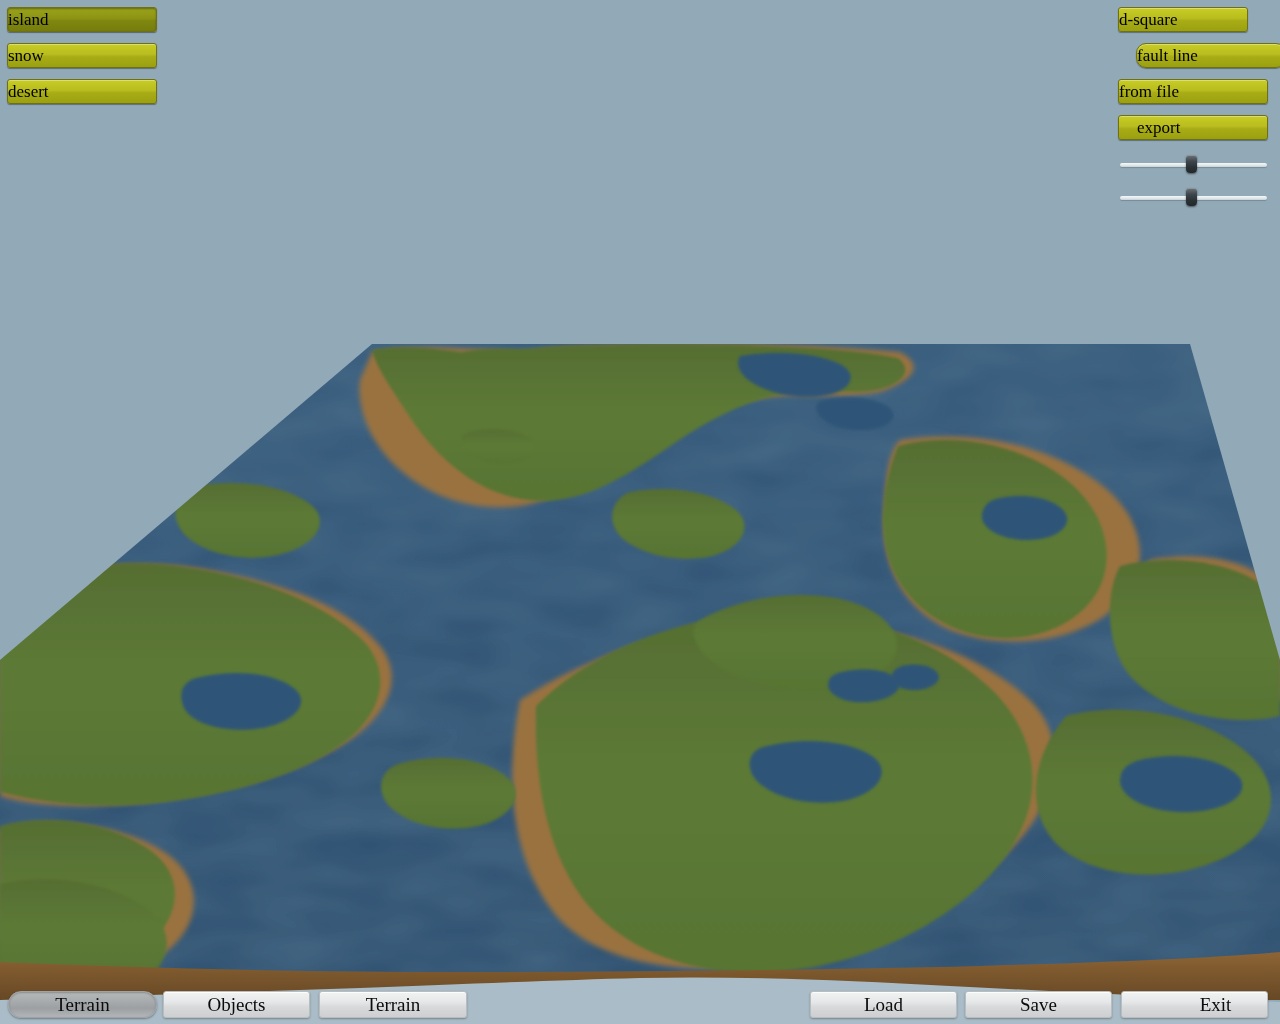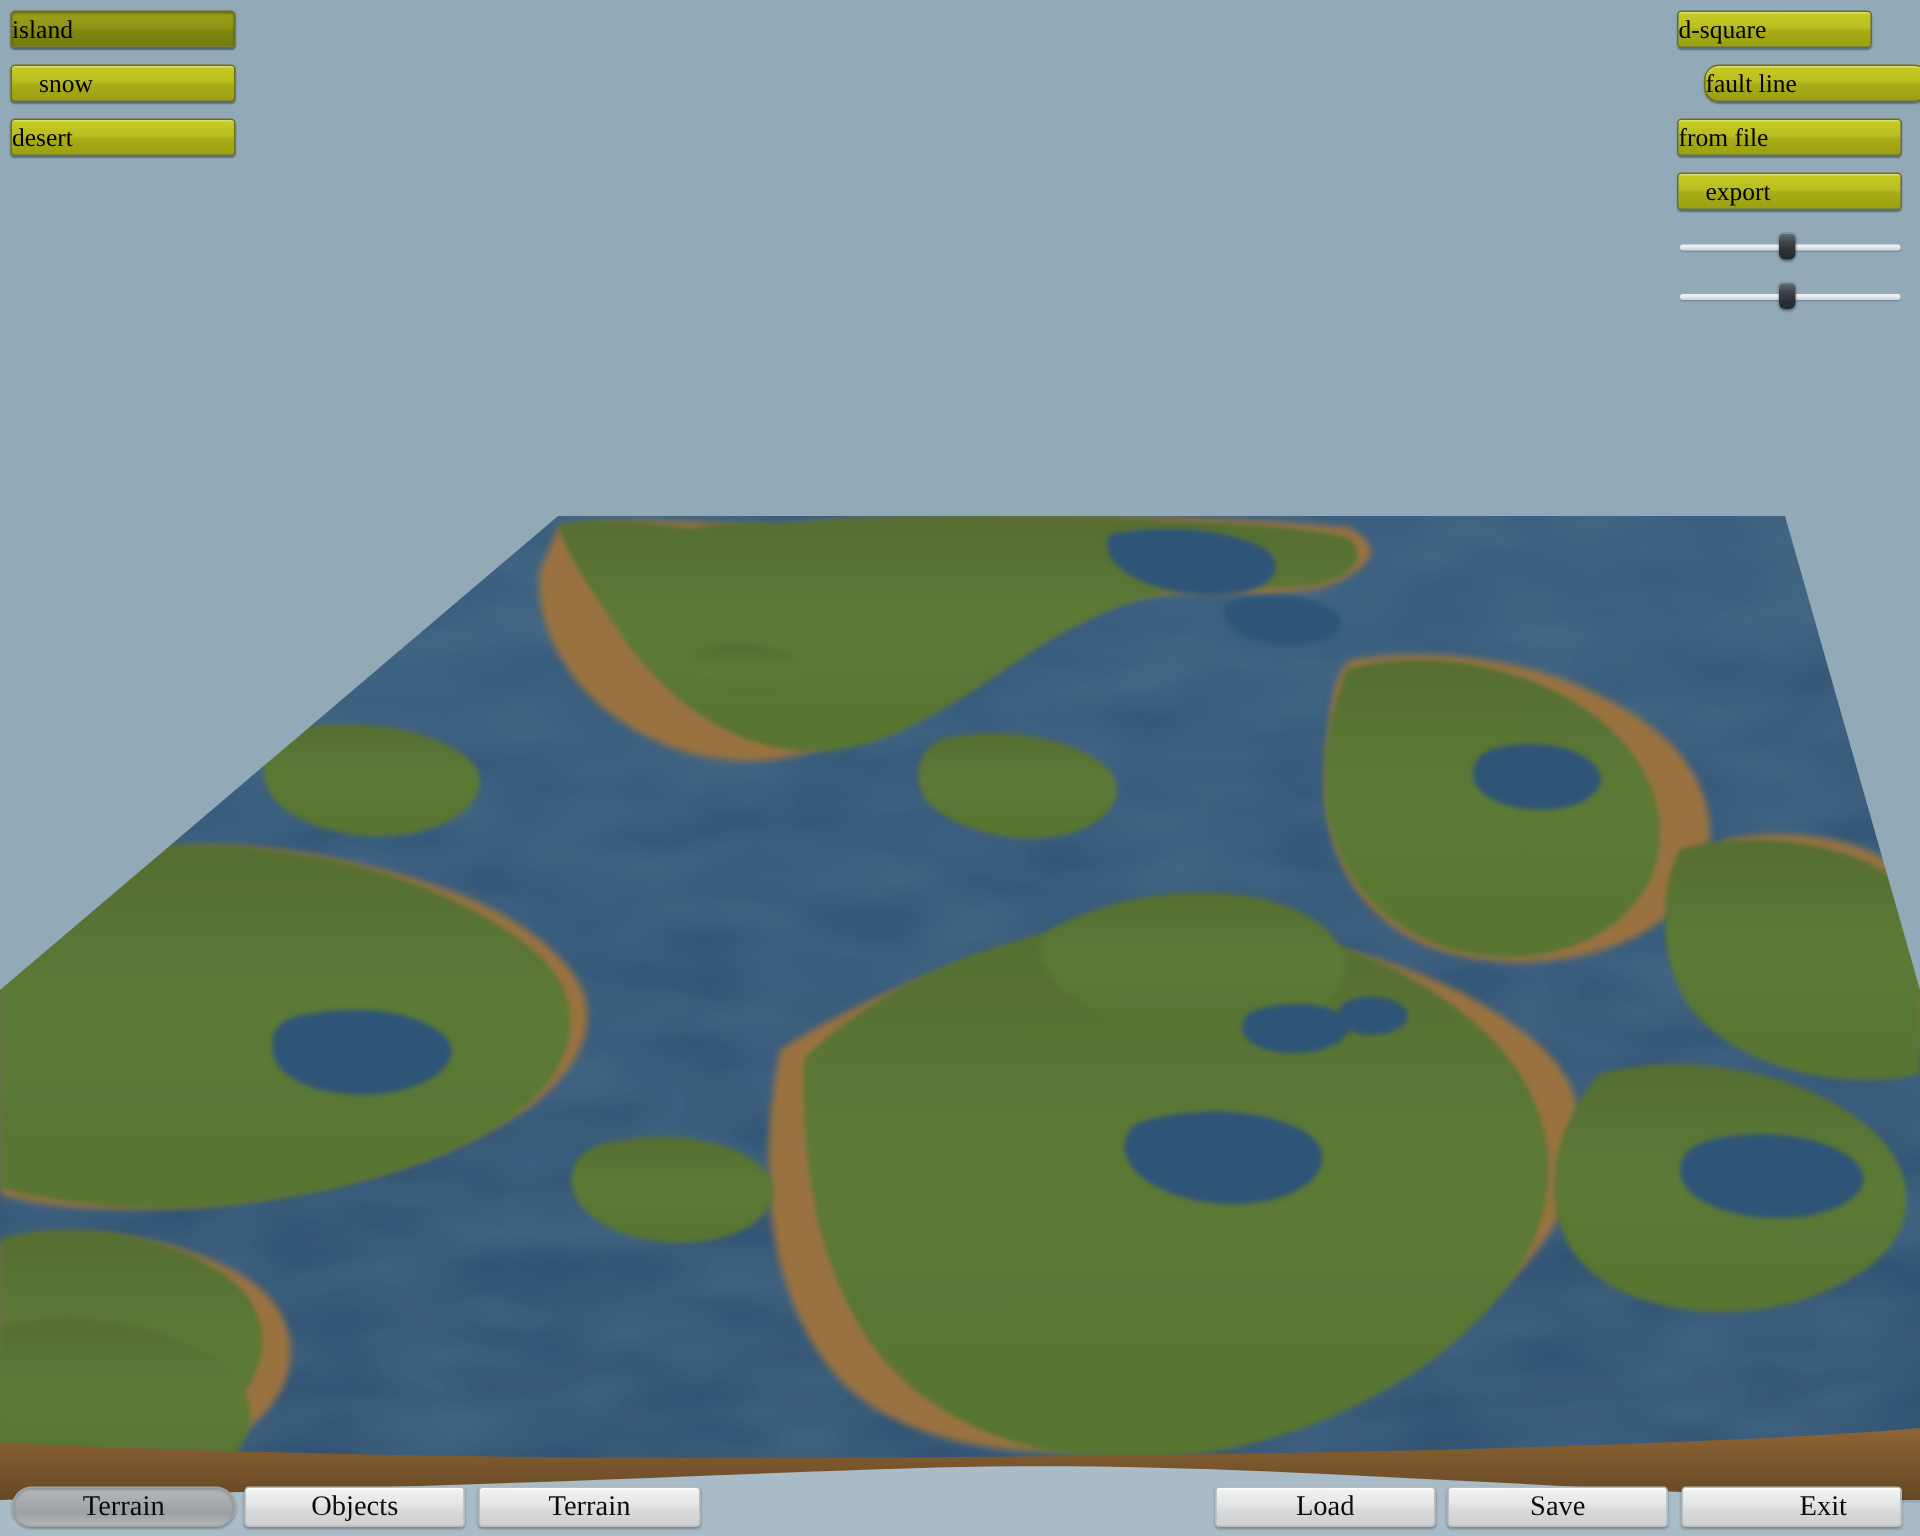--- a/index.html
+++ b/index.html
@@ -298,21 +298,21 @@
       </g>
 
       <path d="M 0 1000 C 120 996 240 992 360 988 C 470 984 560 980 640 978
                C 740 976 840 980 950 986 C 1070 992 1180 998 1280 1002
                L 1280 1024 L 0 1024 Z" fill="#a9bcc7"></path>
     </svg>
   </div>
 
   <div>
     <div class="ybtn active" style="left:7px; top:7px; width:150px;">island</div>
-    <div class="ybtn" style="left:7px; top:43px; width:150px;padding-left:18px;">snow</div>
+    <div class="ybtn" style="left:7px; top:43px; width:150px;">snow</div>
     <div class="ybtn" style="left:7px; top:79px; width:150px;">desert</div>
   </div>
 
   <div>
     <div class="ybtn" style="left:1118px; top:7px; width:130px;">d-square</div>
     <div class="ybtn" style="left:1136px; top:43px; width:150px;border-radius:10px;">fault line</div>
     <div class="ybtn" style="left:1118px; top:79px; width:150px;">from file</div>
     <div class="ybtn" style="left:1118px; top:115px; width:150px;padding-left:18px;">export</div>
 
     <div class="slider" style="left:1120px; top:157px; width:147px;">

